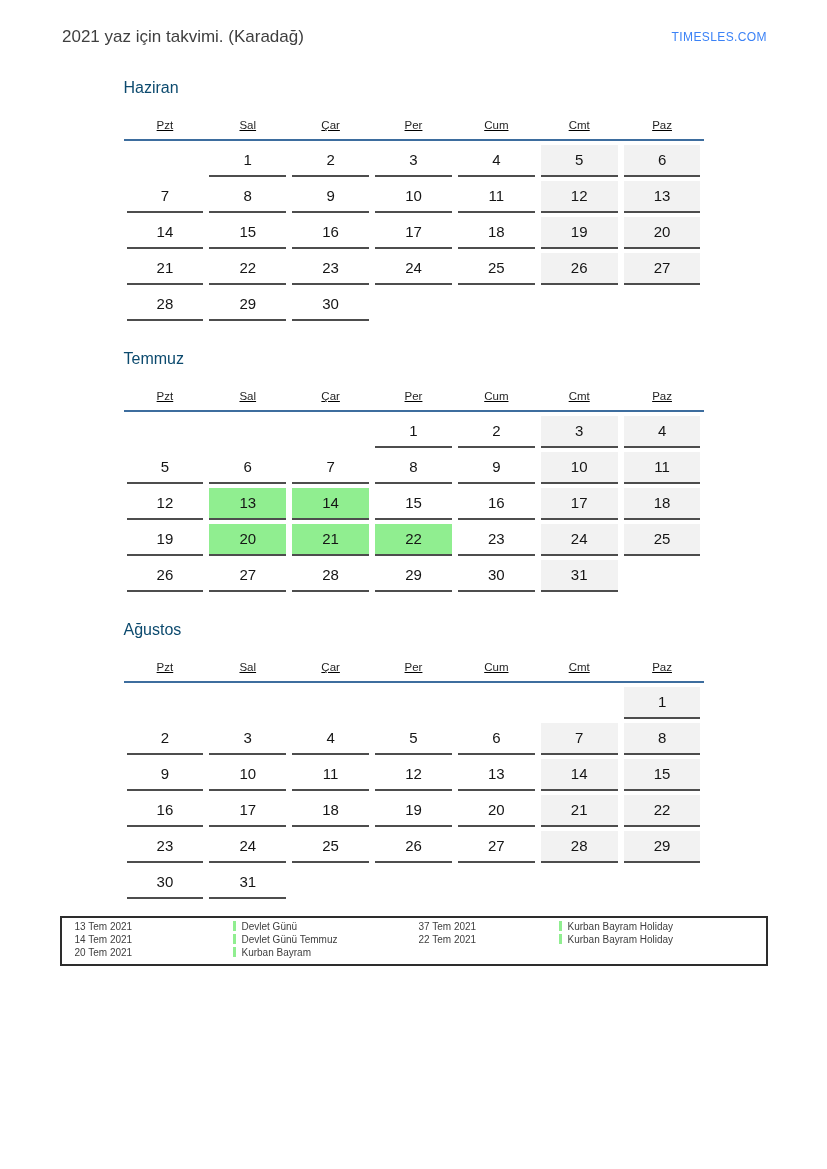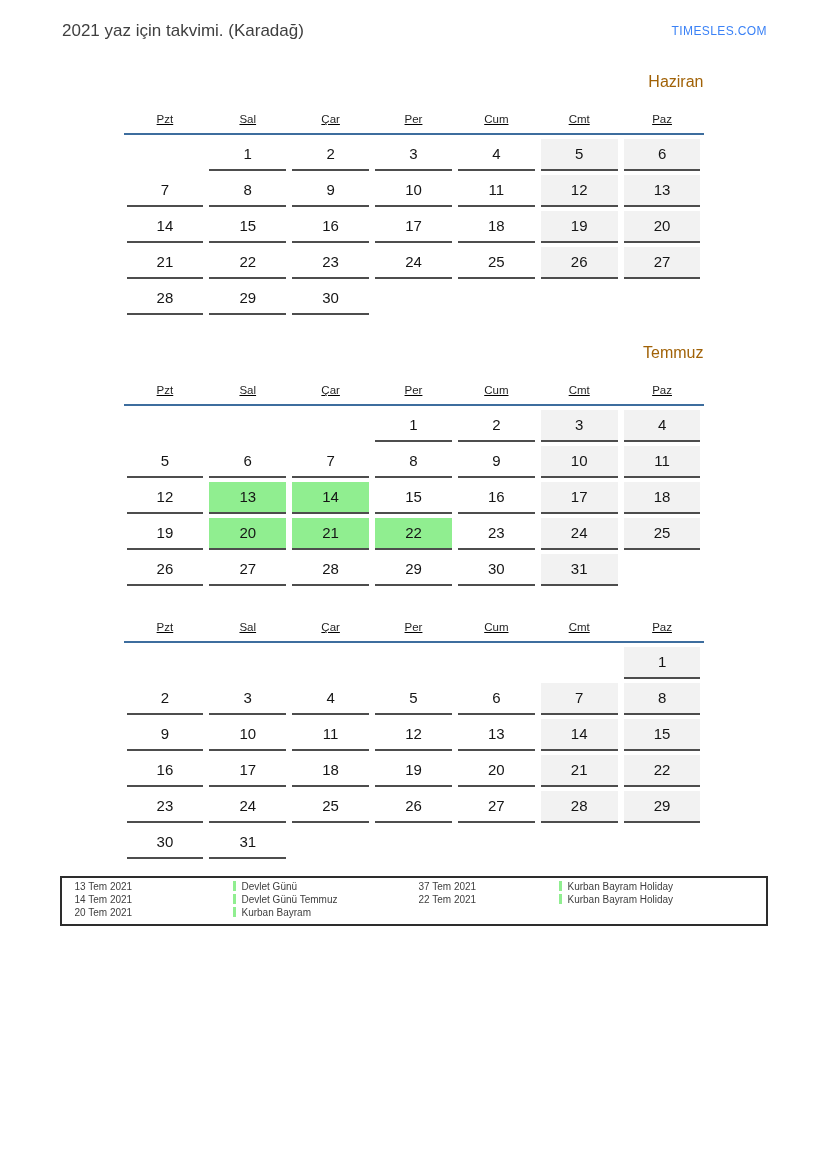--- a/index.html
+++ b/index.html
@@ -13,20 +13,21 @@
     width: 827px;
     height: 1169px;
     background: #ffffff;
     overflow: hidden;
   }
   .topbar {
     display: flex;
     justify-content: space-between;
     align-items: flex-start;
     padding: 20px 60px 0 62px;
+    margin-top: 6px;
   }
   .page-title {
     margin: 0;
     font-size: 17px;
     font-weight: 400;
     color: #3f3f3f;
     line-height: 22px;
   }
   .site-logo {
     font-size: 12px;
@@ -37,24 +38,24 @@
     font-weight: 400;
     cursor: pointer;
   }
   .month {
     width: 580px;
     margin: 28px auto 0;
   }
   .month.first { margin-top: 30px; }
   .month-name {
     margin: 0 0 14px 0;
-    text-align: right;
+    text-align: left;
     font-size: 16px;
     font-weight: 400;
-    color: #a16207;
+    color: #0c4a6e;
     line-height: 20px;
   }
   .week-header {
     display: grid;
     grid-template-columns: repeat(7, 1fr);
     padding: 6px 0 7px 0;
     border-bottom: 2px solid #3d6d9e;
     text-decoration: underline;
   }
   .week-header span {
@@ -223,20 +224,21 @@
           <div class="cell">26</div>
           <div class="cell">27</div>
           <div class="cell">28</div>
           <div class="cell">29</div>
           <div class="cell">30</div>
           <div class="cell we">31</div>
           <div class="cell empty"></div>
         </div>
       </section>
       <section class="month">
+        <h2 class="month-name">Ağustos</h2>
         <div class="week-header">
           <span>Pzt</span>
           <span>Sal</span>
           <span>Çar</span>
           <span>Per</span>
           <span>Cum</span>
           <span>Cmt</span>
           <span>Paz</span>
         </div>
         <div class="week-row">

